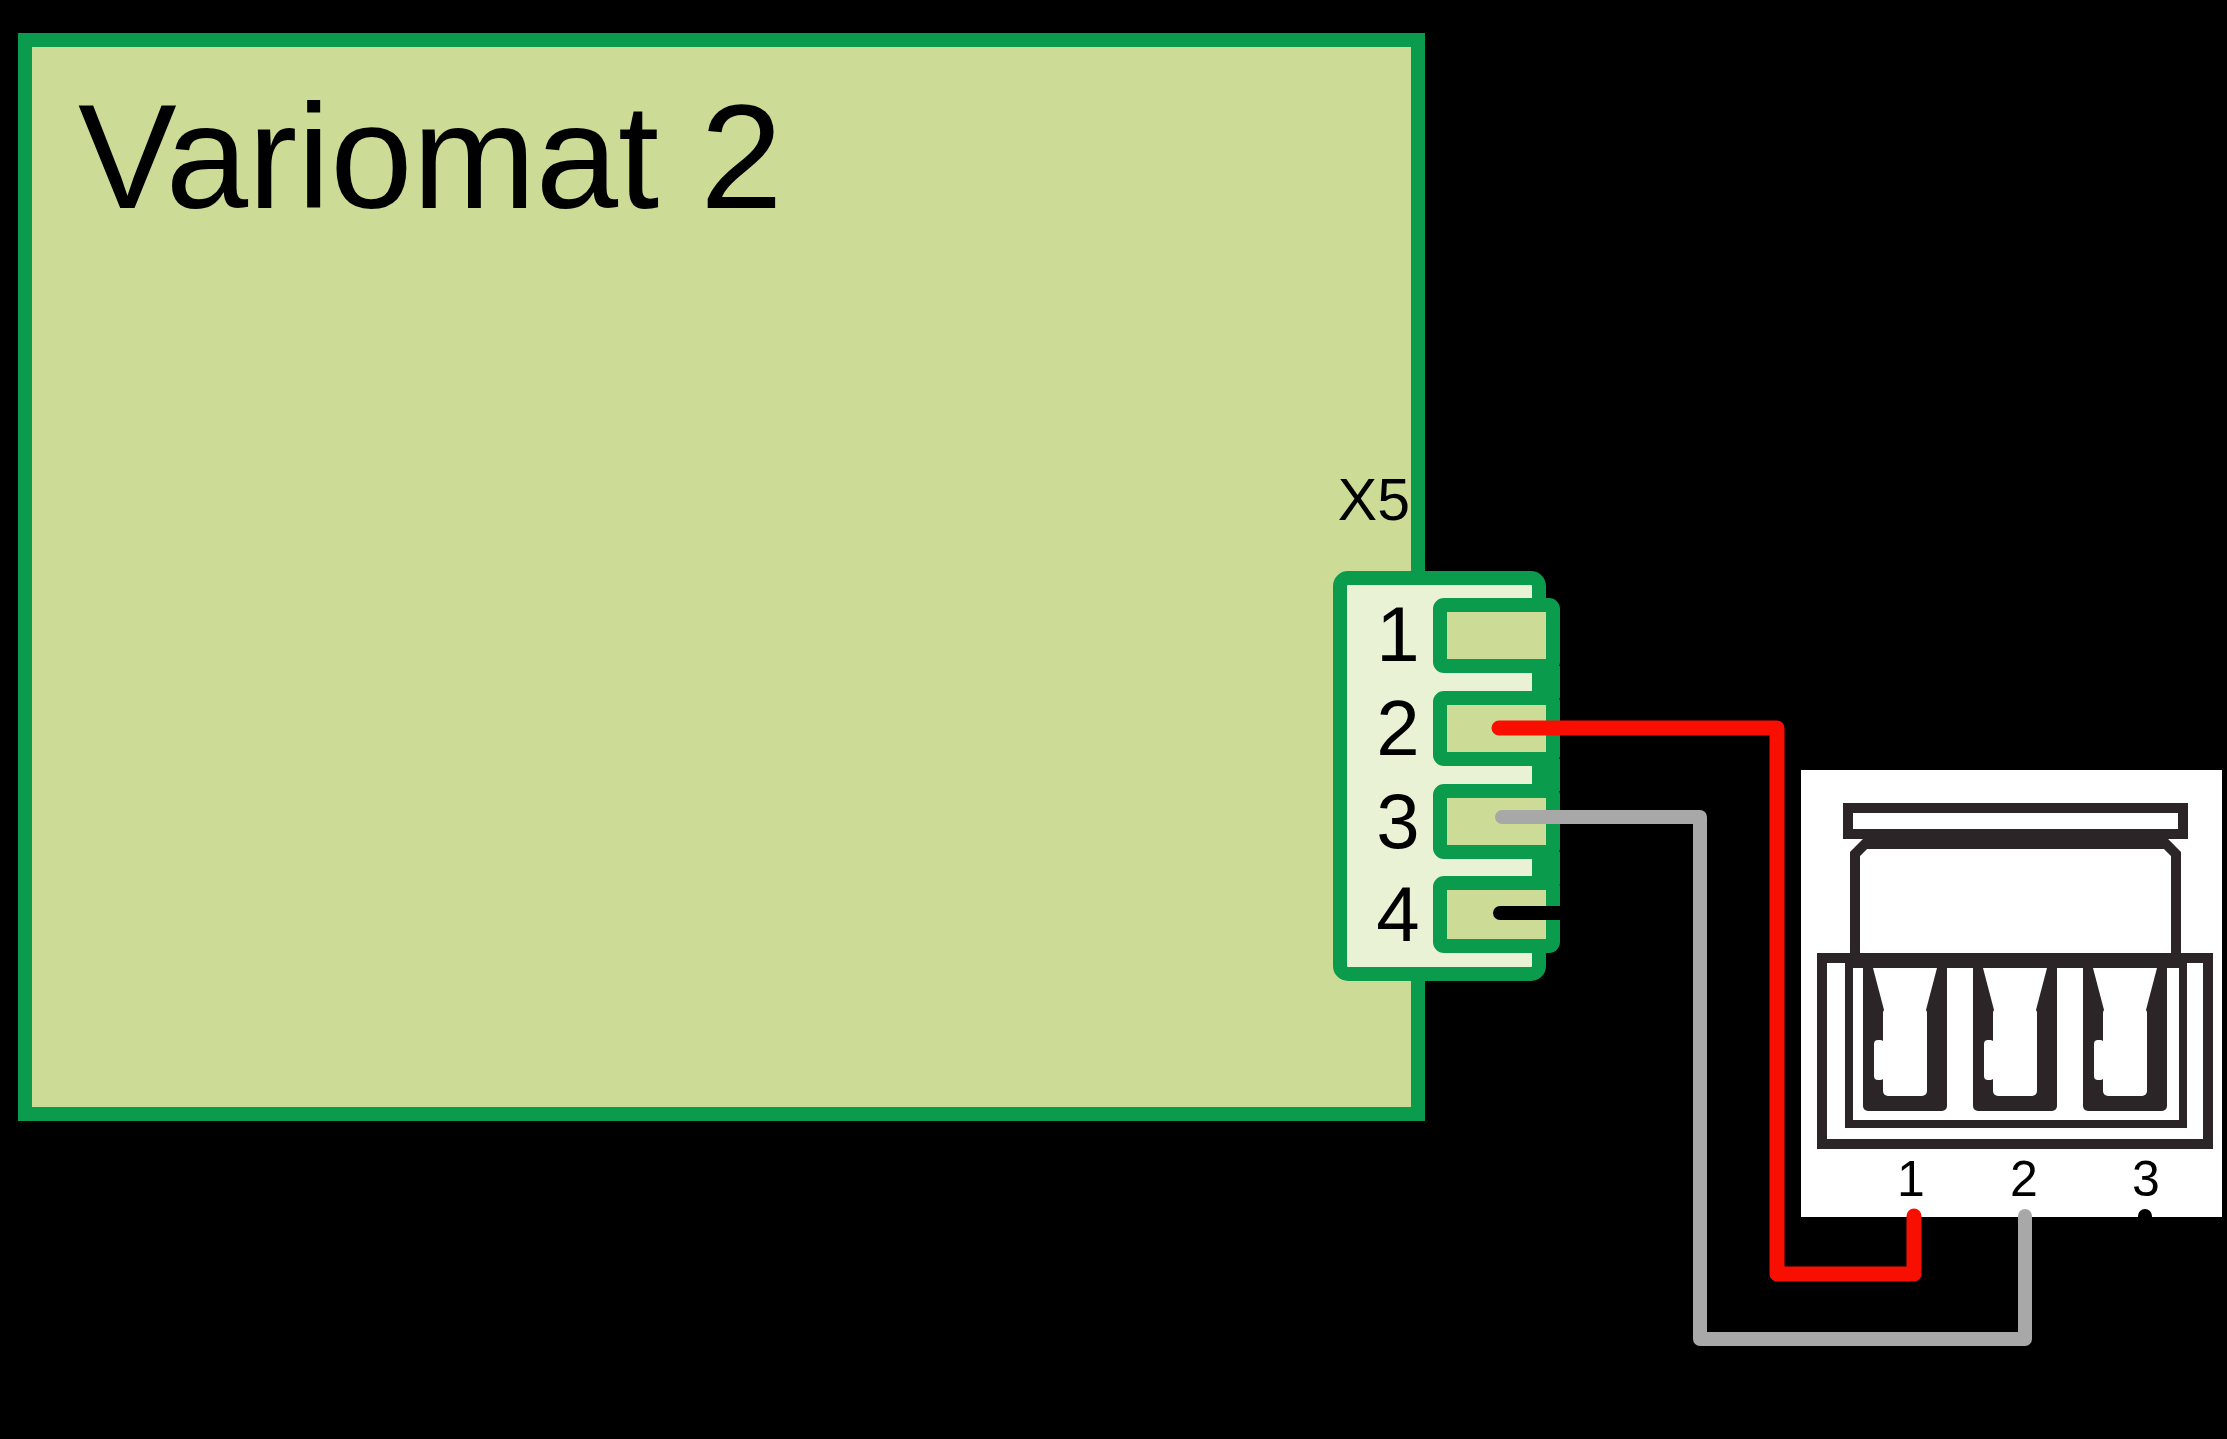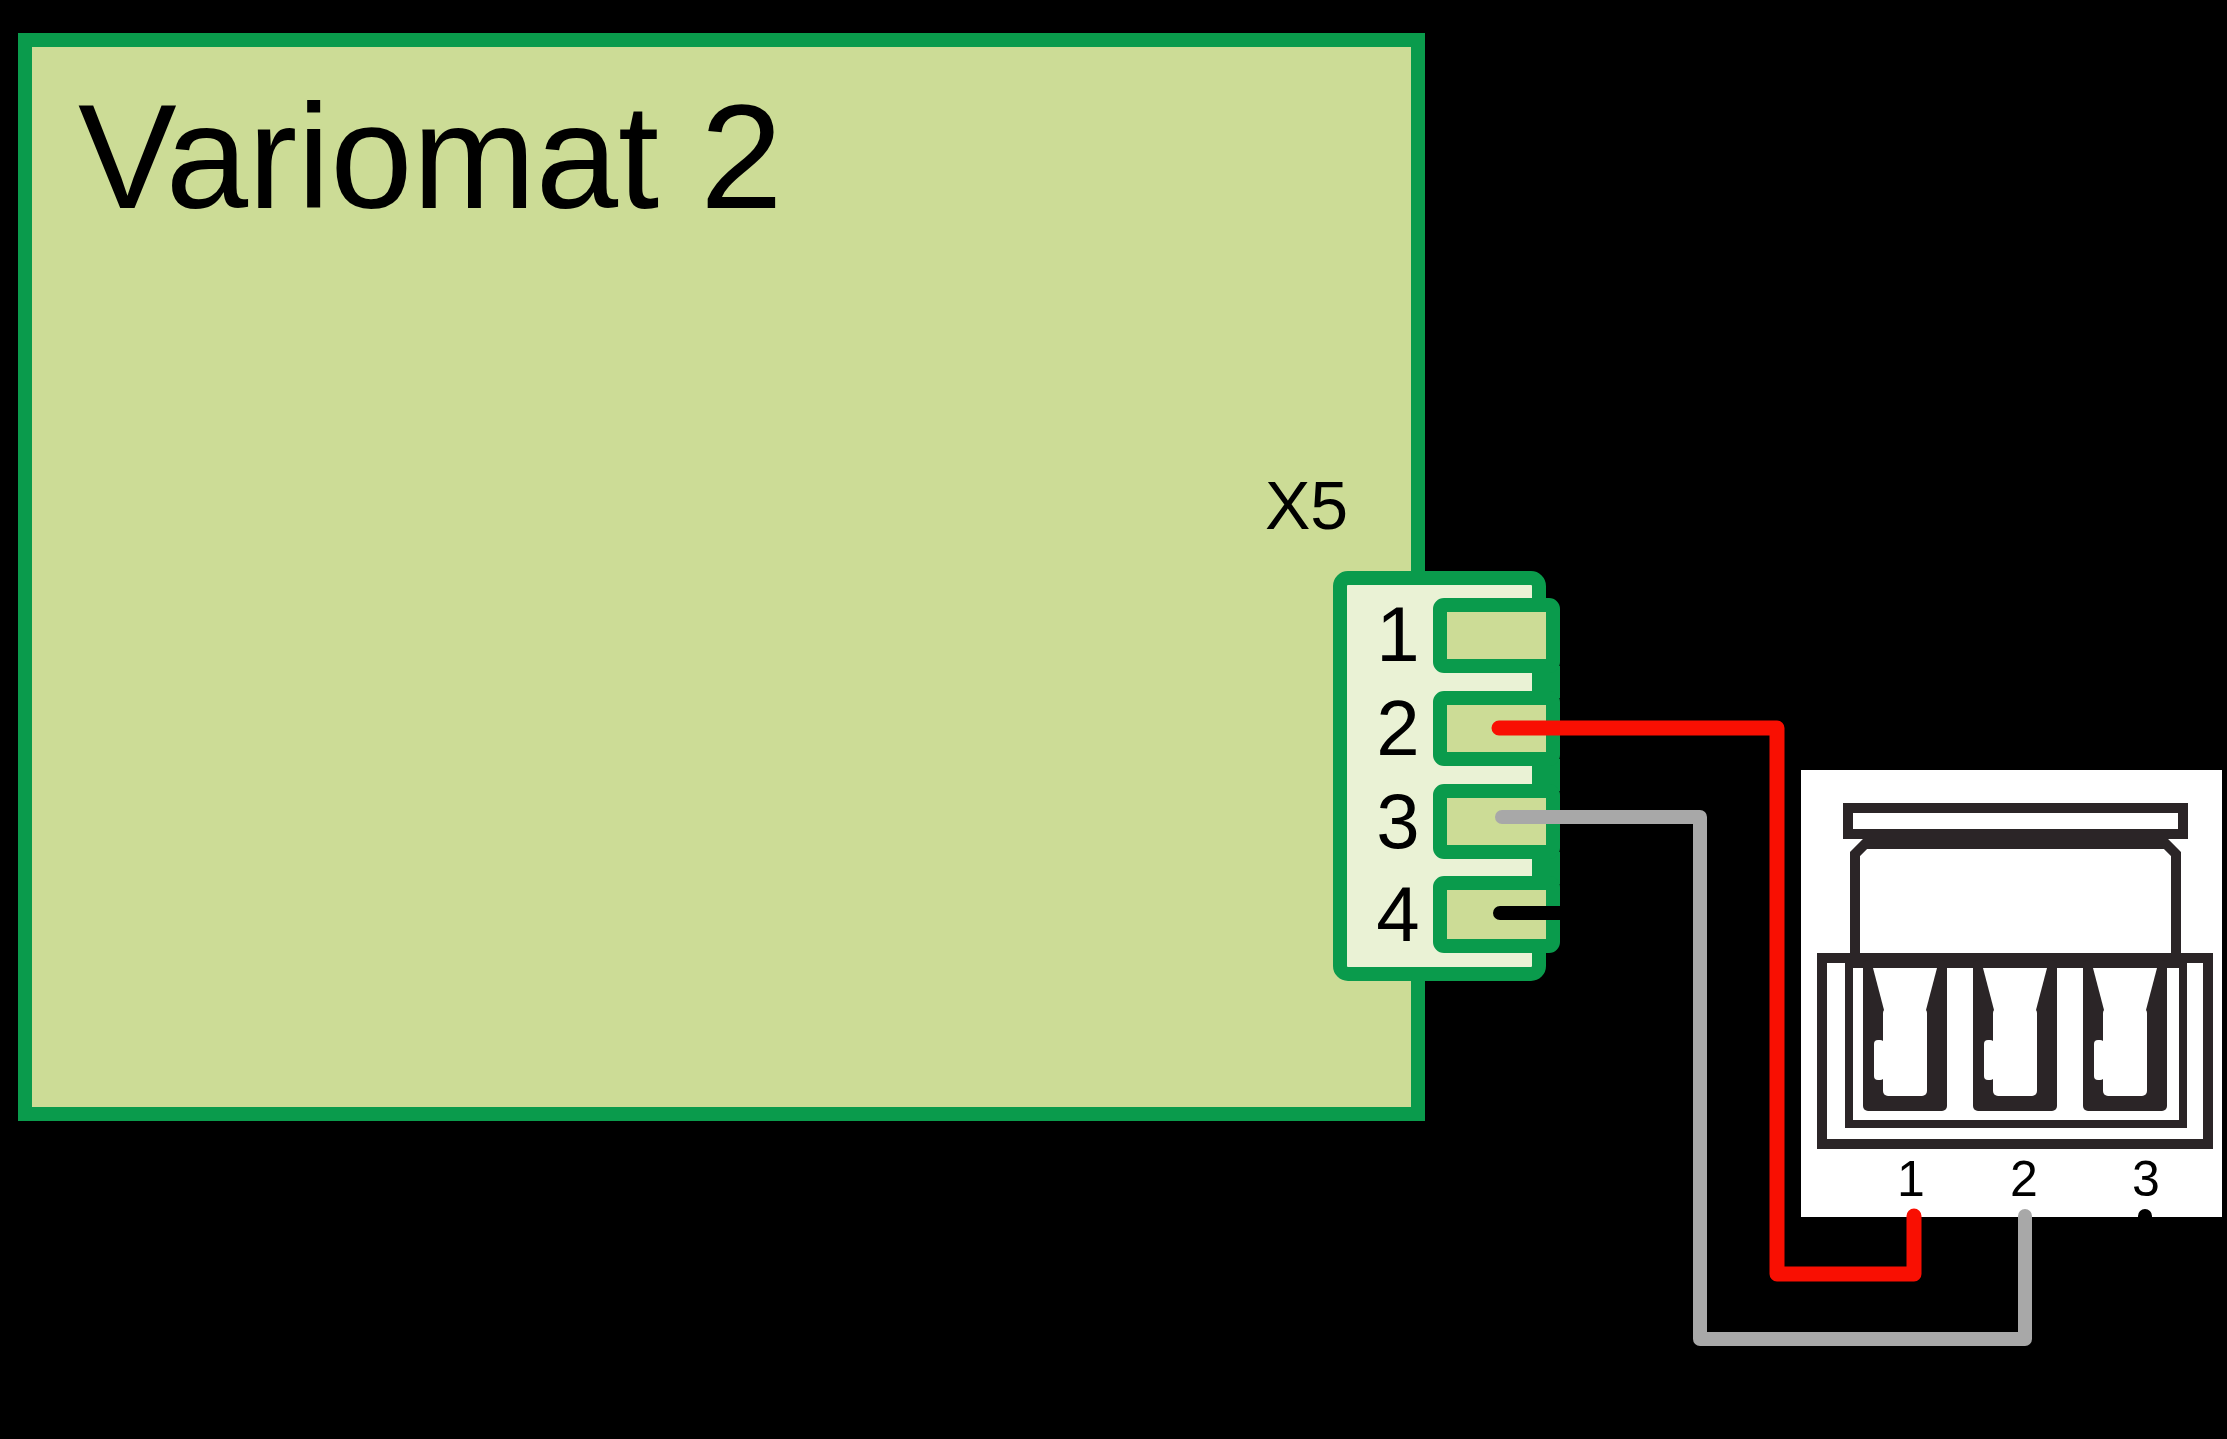--- a/index.html
+++ b/index.html
@@ -26,22 +26,22 @@
     font-size:148px;
     line-height:1.12;
     color:#000;
     white-space:nowrap;
   }
   
   .x5-label{
     position:absolute;
     left:1265px;top:455px;
     width:145px;
-    text-align:left;
-    font-size:68px;
+    text-align:right;
+    font-size:59px;
     line-height:1.0;
     color:#000;
   }
   
   .connector-svg{
     position:absolute;
     left:1320px;top:540px;
     width:260px;height:440px;
   }
   .pnum{

